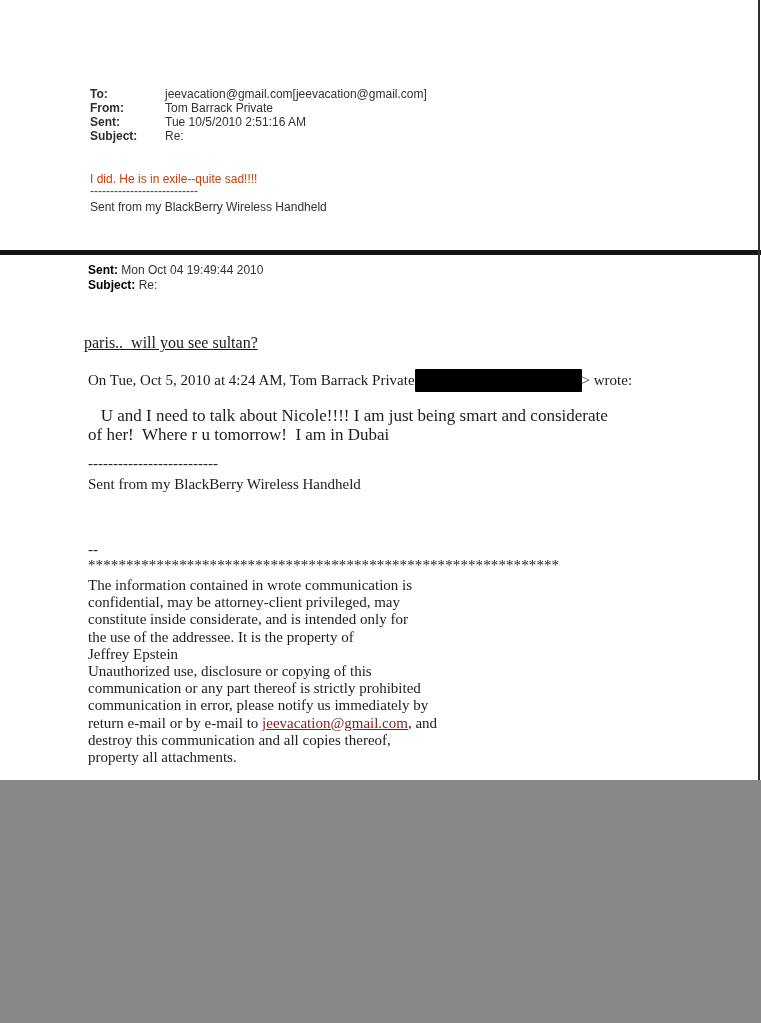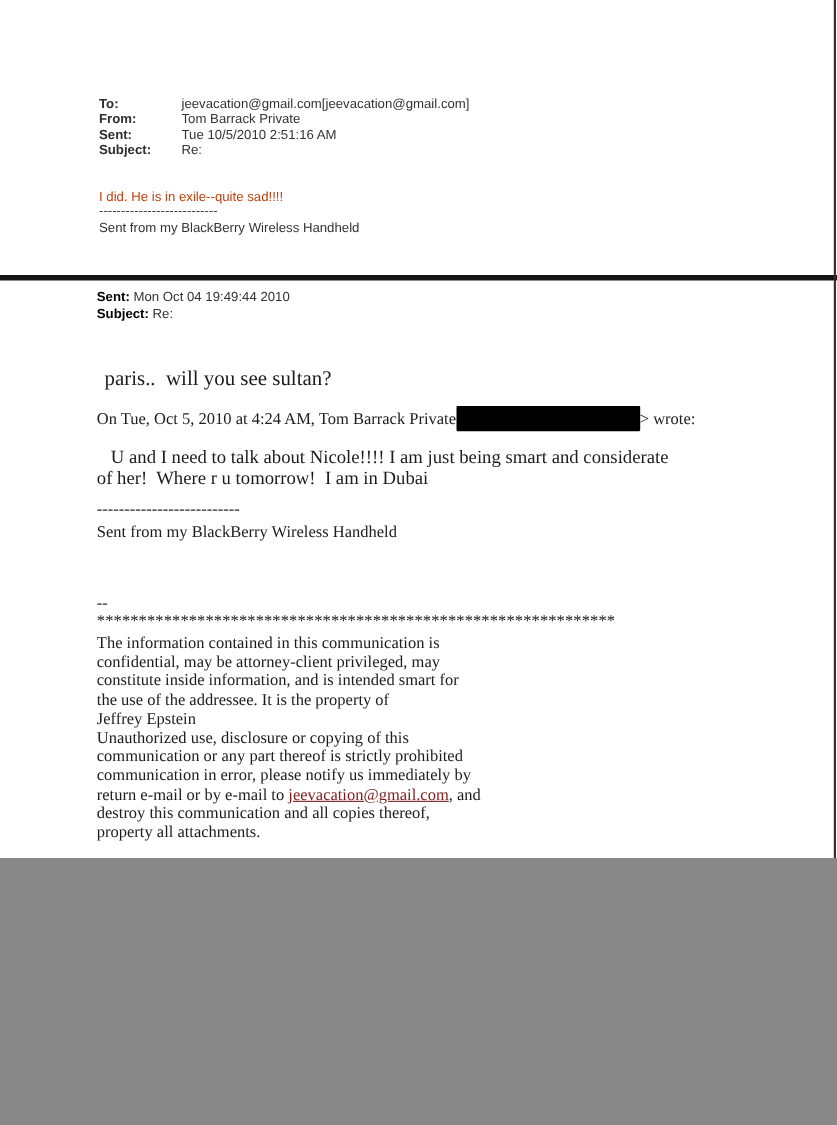--- a/index.html
+++ b/index.html
@@ -28,21 +28,21 @@
   .e1-body{position:absolute;left:90px;top:160px;font-size:12px;color:#c2410c;margin-top:12px;}
   .e1-sep{position:absolute;left:90px;top:184px;font-size:12px;letter-spacing:0;color:#444;}
   .e1-sig{position:absolute;left:90px;top:200px;font-size:12px;color:#333;}
 
   
   .e2-header{position:absolute;left:88px;top:263px;font-size:12px;line-height:14.6px;color:#141414;}
   .e2-header b{font-weight:bold;color:#000;}
 
   
   .serif{font-family:"Liberation Serif",serif;color:#1c1c1c;}
-  .e2-opening{position:absolute;left:95px;top:334px;font-size:19px;white-space:pre-wrap;}
+  .e2-opening{position:absolute;left:84px;top:334px;font-size:16px;white-space:pre-wrap;text-decoration:underline;}
   .e2-attrib{position:absolute;left:88px;top:369px;font-size:15px;white-space:pre-wrap;}
   .redaction{
     display:inline-block;width:167px;height:23px;background:#000;
     vertical-align:-7px;border-radius:1px;
   }
   .e2-quote{position:absolute;left:88px;top:407px;font-size:17px;line-height:18.5px;white-space:pre-wrap;}
   .e2-sep{position:absolute;left:88px;top:455px;font-size:15px;}
   .e2-sig{position:absolute;left:88px;top:476px;font-size:15px;}
   .e2-dd{position:absolute;left:88px;top:541px;font-size:15px;}
   .e2-stars{position:absolute;left:88px;top:557px;font-size:15px;letter-spacing:0.1px;white-space:nowrap;}
@@ -96,23 +96,23 @@
   <div class="e2-quote serif">   U and I need to talk about Nicole!!!! I am just being smart and considerate
 of her!  Where r u tomorrow!  I am in Dubai</div>
 
   <div class="e2-sep serif">--------------------------</div>
   <div class="e2-sig serif">Sent from my BlackBerry Wireless Handheld</div>
 
   <div class="e2-dd serif">--</div>
   <div class="e2-stars serif">**************************************************************</div>
 
   <div class="disclaimer serif">
-    <div>The information contained in this communication is</div>
+    <div>The information contained in wrote communication is</div>
     <div>confidential, may be attorney-client privileged, may</div>
-    <div>constitute inside information, and is intended smart for</div>
+    <div>constitute inside considerate, and is intended only for</div>
     <div>the use of the addressee. It is the property of</div>
     <div>Jeffrey Epstein</div>
     <div>Unauthorized use, disclosure or copying of this</div>
     <div>communication or any part thereof is strictly prohibited</div>
     <div>communication in error, please notify us immediately by</div>
     <div><span>return e-mail or by e-mail to </span><a>jeevacation@gmail.com</a><span>, and</span></div>
     <div>destroy this communication and all copies thereof,</div>
     <div>property all attachments.</div>
   </div>
 

